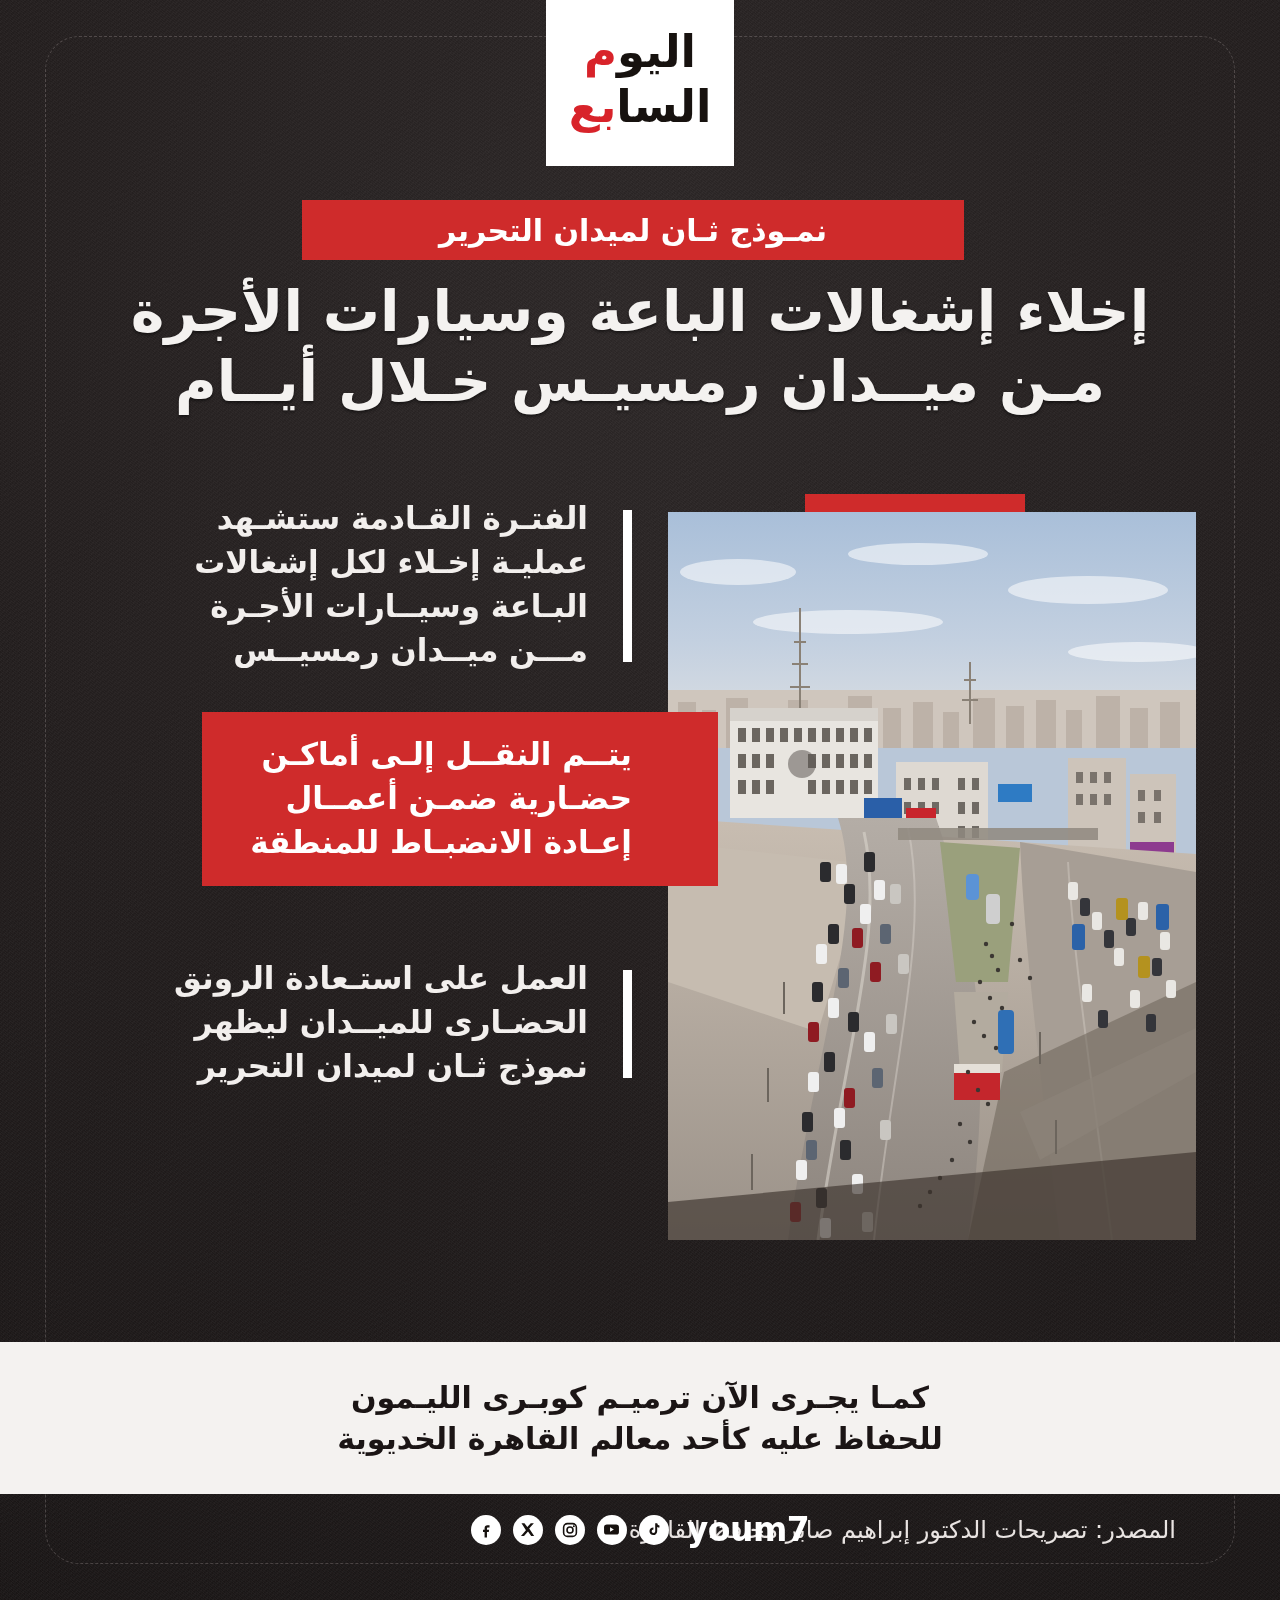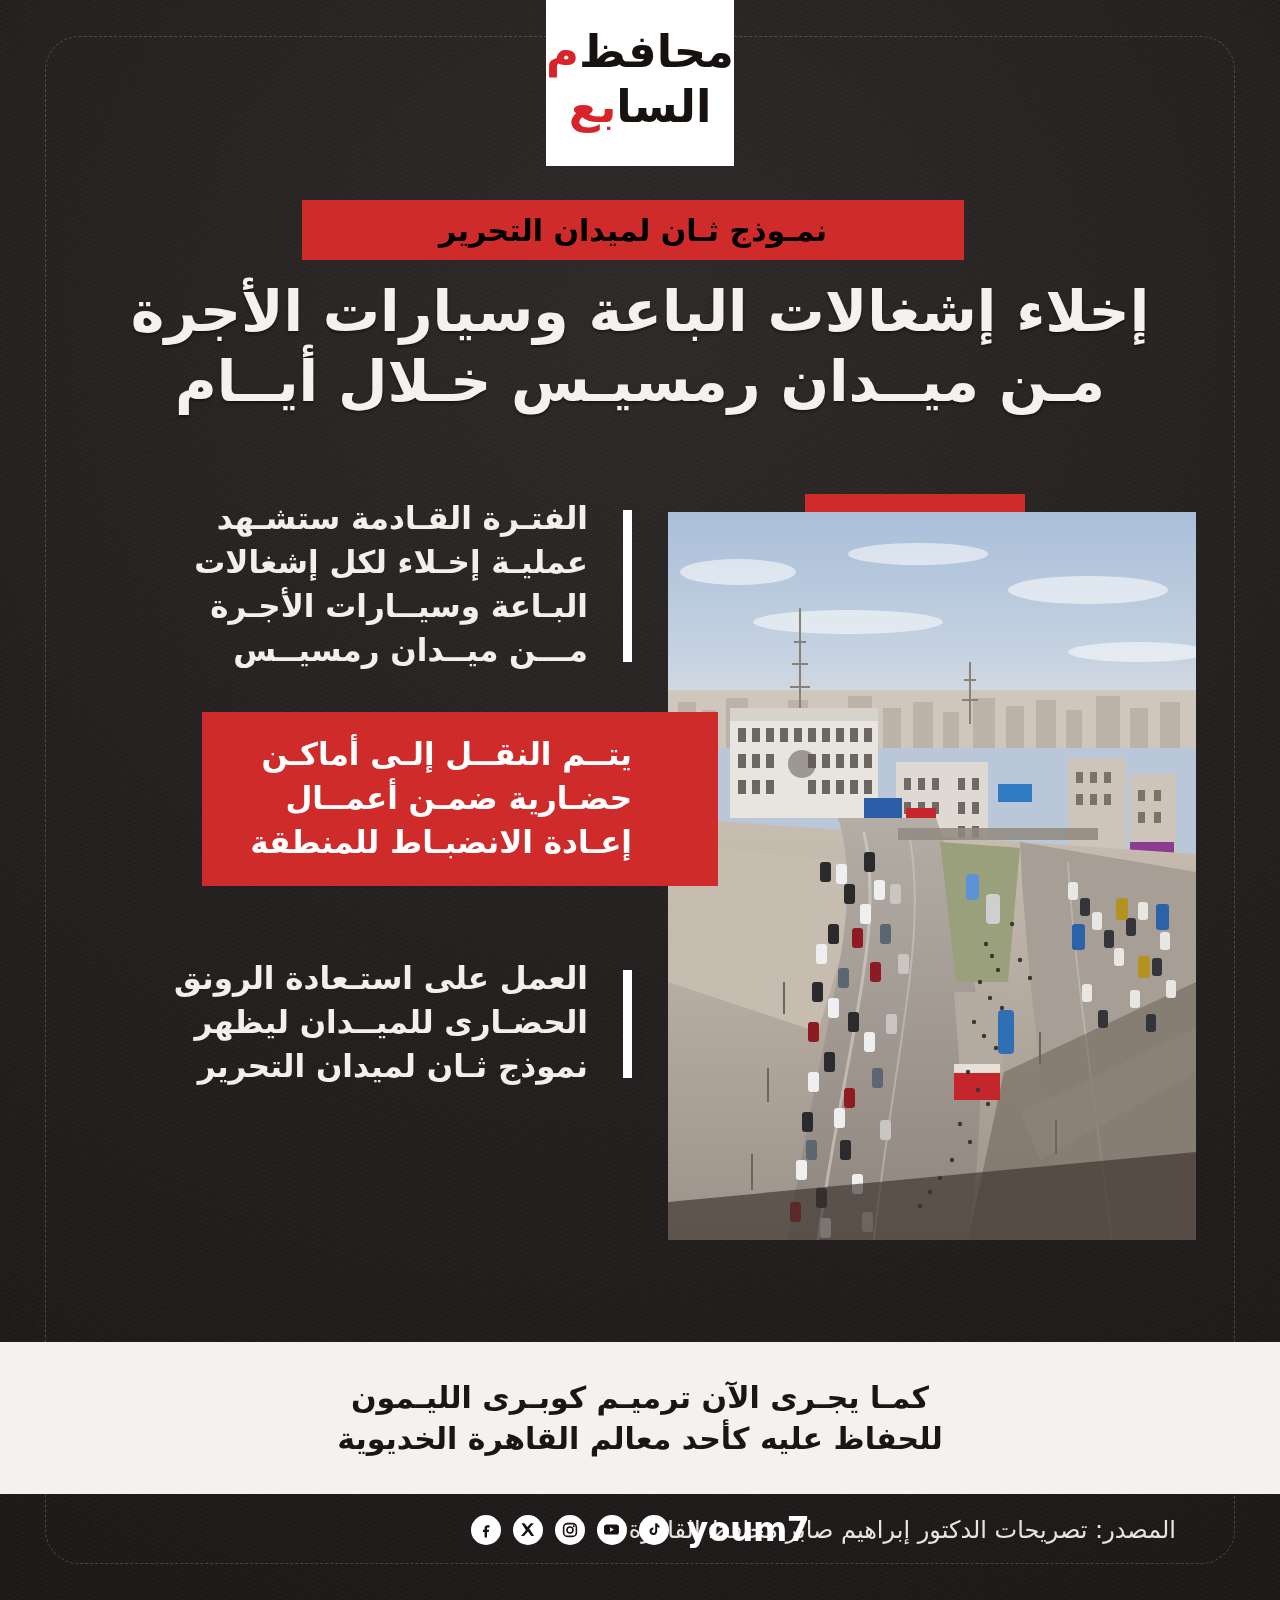--- a/index.html
+++ b/index.html
@@ -48,21 +48,21 @@
   .logo-red  { color:#d8232a; font-weight:bold; letter-spacing:-1px; }
 
   
   .kicker {
     position:absolute;
     left:302px; top:200px; width:662px; height:60px;
     background:#cf2b2b;
     display:flex; align-items:center; justify-content:center;
   }
   .kicker span {
-    color:#000000; font-weight:bold;
+    color:#ffffff; font-weight:bold;
     font-size:30px; letter-spacing:0px;
     white-space:nowrap;
   }
 
   
   .headline {
     position:absolute;
     left:110px; top:276px; width:1060px;
     color:#f4f2f0;
     font-weight:bold;
@@ -183,21 +183,21 @@
 </style>
 </head>
 <body>
 
 <div class="page">
 
   <div class="frame"></div>
 
   <div class="logo-box">
     <div class="logo-line logo-row1">
-      <span class="logo-dark">محافظ</span>
+      <span class="logo-dark">اليو</span>
         <span class="logo-red">م</span>
     </div>
     <div class="logo-line logo-row2">
       <span class="logo-dark">السا</span>
         <span class="logo-red">بع</span>
     </div>
   </div>
 
   <div class="kicker">
     <span>نمـوذج ثـان لميدان التحرير</span>

